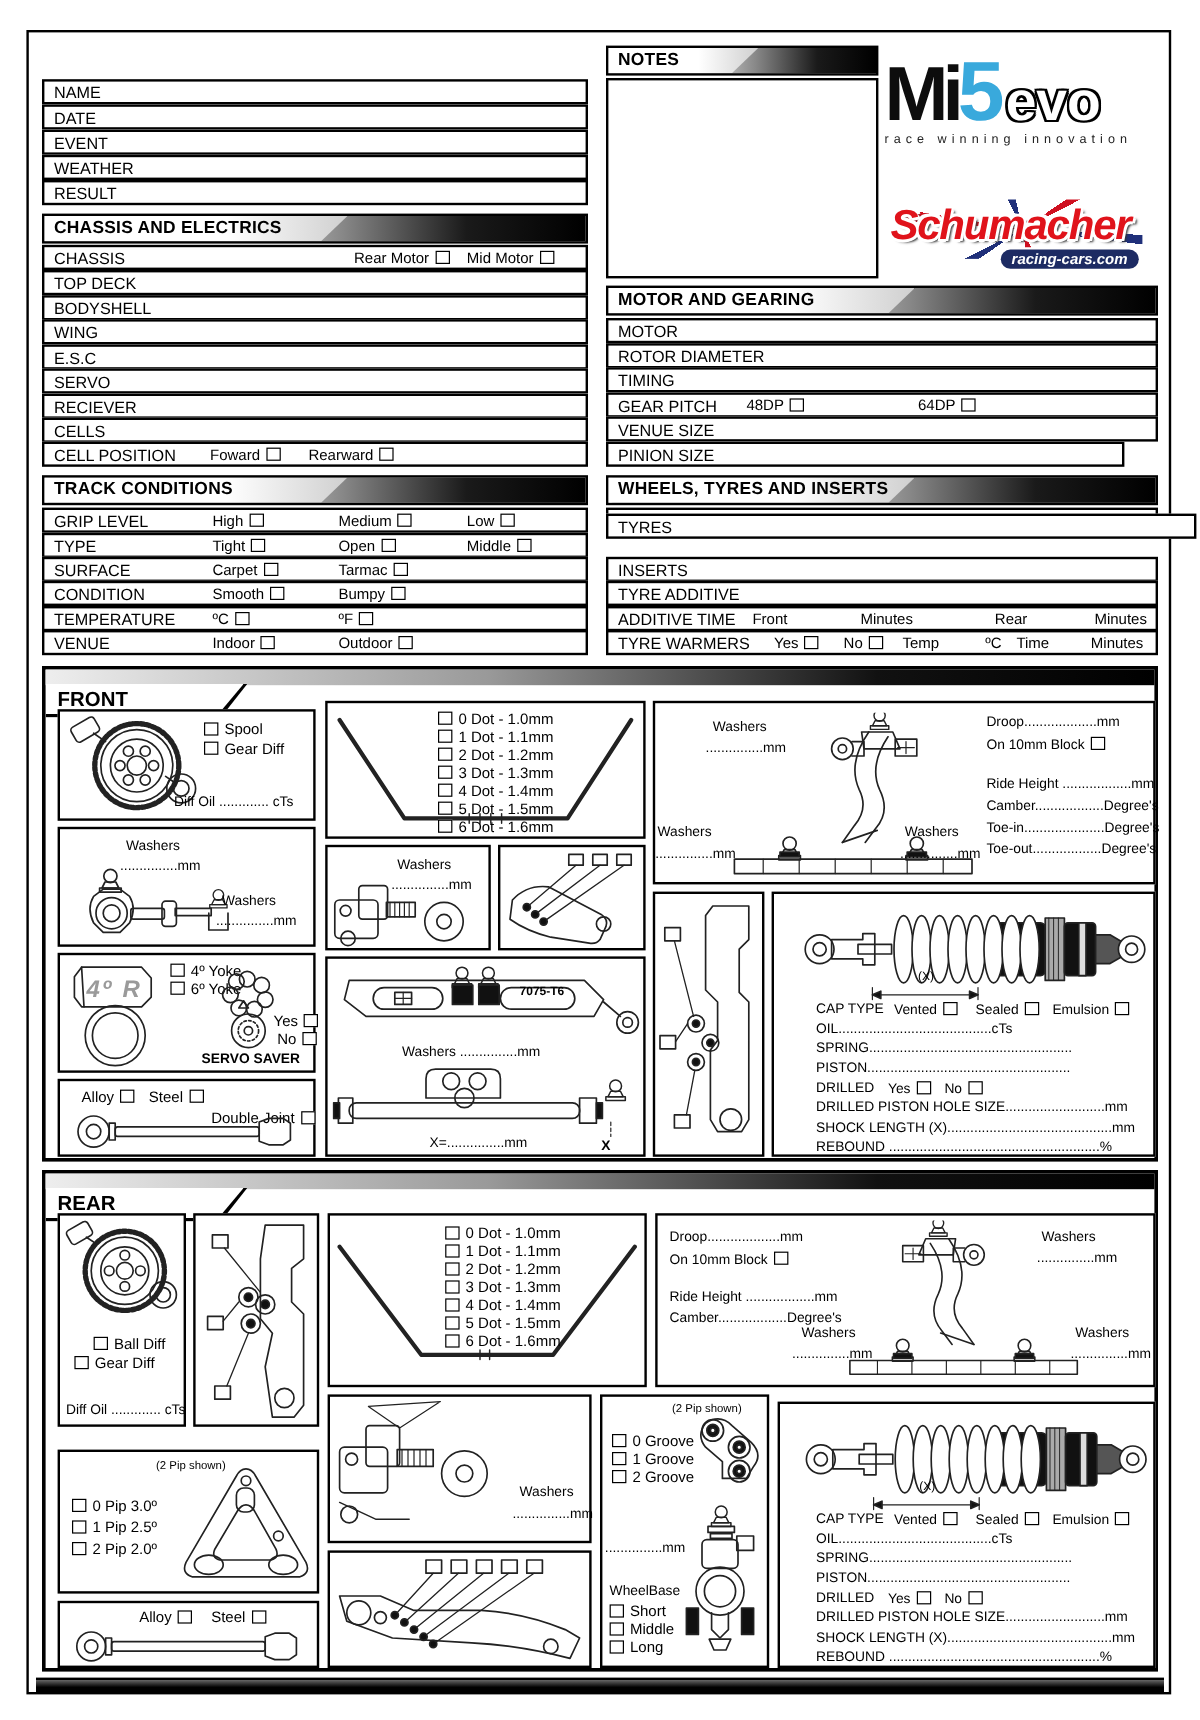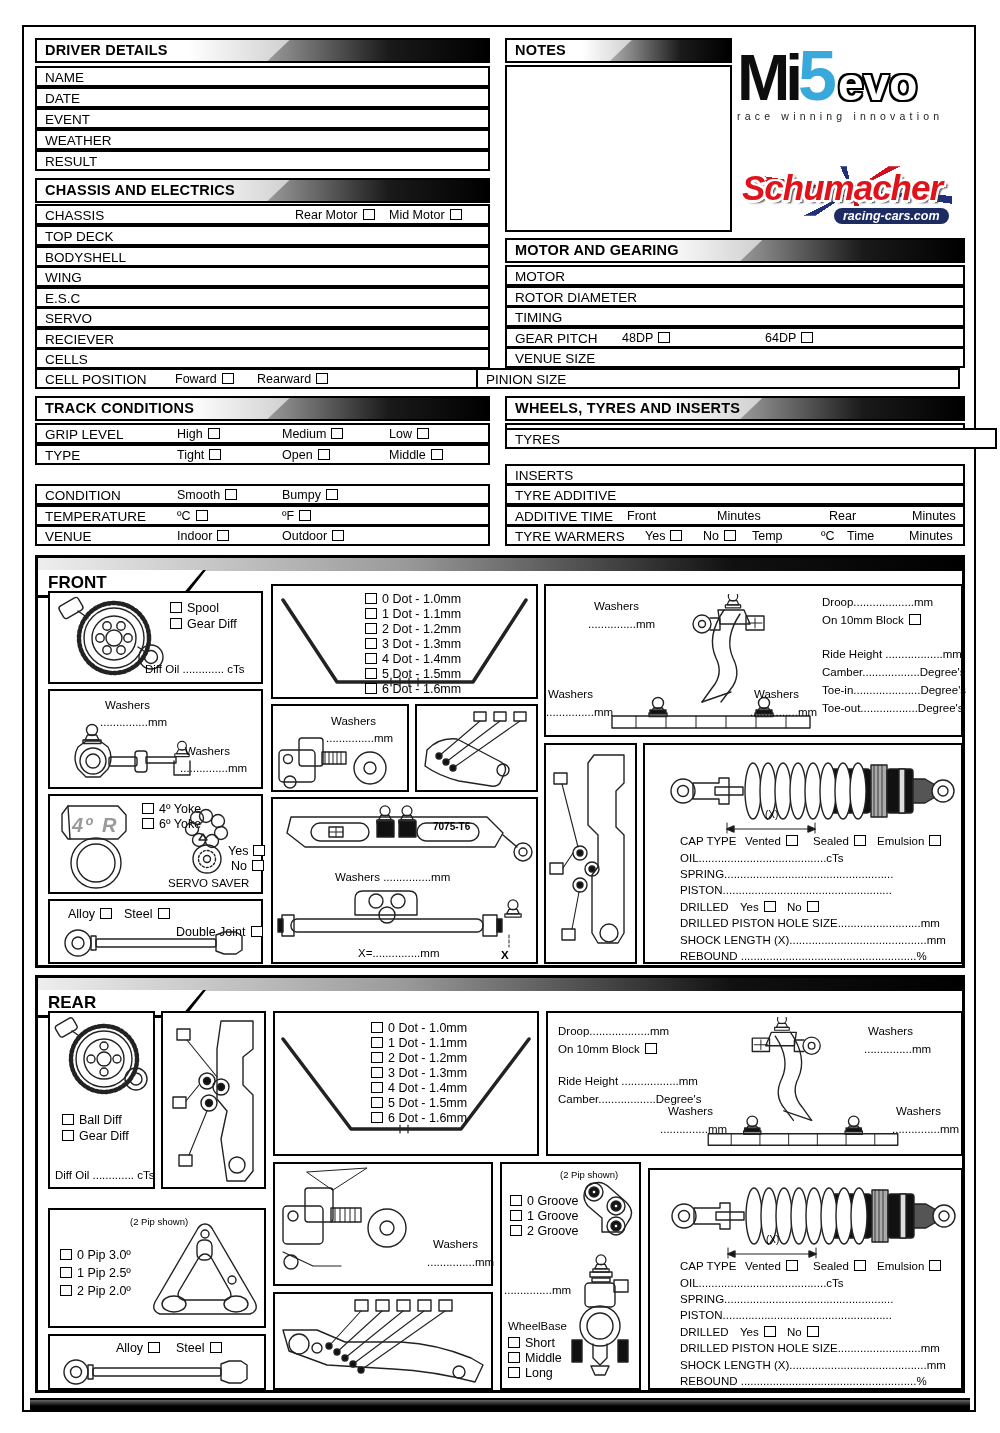--- a/index.html
+++ b/index.html
@@ -52,23 +52,20 @@
   <g id="stud">
           <circle cx="0" cy="-9" r="5.5"></circle>
           <path d="M-4.5 -4 h9 l2.5 5 h-14 z"></path>
           <rect x="-9" y="1" width="18" height="3.5"></rect>
         </g>
 </defs>
     </svg>
 
 <div class="frame"></div>
 
-<div class="hdr" style="left:35px;top:38px;width:455px">
-      <span>DRIVER DETAILS</span>
-    </div>
 <div class="row" style="left:35px;top:66px;width:455px">
       <span class="lab">NAME</span>
     </div>
 <div class="row" style="left:35px;top:87px;width:455px">
       <span class="lab">DATE</span>
     </div>
 <div class="row" style="left:35px;top:108px;width:455px">
       <span class="lab">EVENT</span>
     </div>
 <div class="row" style="left:35px;top:129px;width:455px">
@@ -142,38 +139,43 @@
       <span class="lab">TIMING</span>
     </div>
 <div class="row" style="left:505px;top:327px;width:460px">
   <span class="lab">GEAR PITCH</span>
   <span class="opt" style="left:115px"><span>48DP</span><span class="cb"></span></span>
   <span class="opt" style="left:258px"><span>64DP</span><span class="cb"></span></span>
 </div>
 <div class="row" style="left:505px;top:347px;width:460px">
       <span class="lab">VENUE SIZE</span>
     </div>
-<div class="row" style="left:476px;top:368px;width:484px">
+<div class="row" style="left:505px;top:368px;width:432px">
       <span class="lab">PINION SIZE</span>
     </div>
 
 <div class="hdr" style="left:35px;top:396px;width:455px">
       <span>TRACK CONDITIONS</span>
     </div>
 <div class="row" style="left:35px;top:423px;width:455px">
   <span class="lab">GRIP LEVEL</span>
   <span class="opt" style="left:140px"><span>High</span><span class="cb"></span></span>
   <span class="opt" style="left:245px"><span>Medium</span><span class="cb"></span></span>
   <span class="opt" style="left:352px"><span>Low</span><span class="cb"></span></span>
 </div>
 <div class="row" style="left:35px;top:444px;width:455px">
   <span class="lab">TYPE</span>
   <span class="opt" style="left:140px"><span>Tight</span><span class="cb"></span></span>
   <span class="opt" style="left:245px"><span>Open</span><span class="cb"></span></span>
   <span class="opt" style="left:352px"><span>Middle</span><span class="cb"></span></span>
+</div>
+<div class="row" style="left:35px;top:464px;width:455px">
+  <span class="lab">SURFACE</span>
+  <span class="opt" style="left:140px"><span>Carpet</span><span class="cb"></span></span>
+  <span class="opt" style="left:245px"><span>Tarmac</span><span class="cb"></span></span>
 </div>
 <div class="row" style="left:35px;top:484px;width:455px">
   <span class="lab">CONDITION</span>
   <span class="opt" style="left:140px"><span>Smooth</span><span class="cb"></span></span>
   <span class="opt" style="left:245px"><span>Bumpy</span><span class="cb"></span></span>
 </div>
 <div class="row" style="left:35px;top:505px;width:455px">
   <span class="lab">TEMPERATURE</span>
   <span class="opt" style="left:140px"><span>ºC</span><span class="cb"></span></span>
   <span class="opt" style="left:245px"><span>ºF</span><span class="cb"></span></span>
@@ -283,21 +285,21 @@
           <circle cx="23" cy="34" r="6.5"></circle>
           <circle cx="16" cy="23" r="6.5"></circle>
           <circle cx="21" cy="12" r="6.5"></circle>
       <path d="M27 28 l4 6 h-8 z"></path>
       <circle cx="31" cy="53" r="14"></circle>
           <circle cx="31" cy="53" r="8.5" stroke-dasharray="2 2"></circle>
           <circle cx="31" cy="53" r="3.5"></circle>
     </svg>
     <span class="opt" style="left:178px;top:48px"><span>Yes</span><span class="cb"></span></span>
     <span class="opt" style="left:181px;top:63px"><span>No</span><span class="cb"></span></span>
-    <span class="t" style="left:118px;top:81px;font-weight:normal">SERVO SAVER</span>
+    <span class="t" style="left:118px;top:81px;font-weight:bold">SERVO SAVER</span>
   </div>
 
   <div class="b" style="left:10px;top:341px;width:215px;height:65px">
     <span class="opt" style="left:18px;top:6px"><span>Alloy</span><span class="cb"></span></span>
     <span class="opt" style="left:74px;top:6px"><span>Steel</span><span class="cb"></span></span>
     <span class="opt" style="left:126px;top:24px"><span>Double Joint</span><span class="cb"></span></span>
     <svg class="diag" style="left:8px;top:24px" width="196" height="36" viewBox="0 0 196 36">
       <circle cx="20" cy="18" r="13"></circle>
           <circle cx="20" cy="18" r="6"></circle>
       <rect x="33" y="11" width="5" height="14"></rect>
@@ -492,21 +494,21 @@
           <circle cx="52" cy="44" r="28"></circle>
           <circle cx="52" cy="44" r="20"></circle>
       <circle cx="65" cy="44" r="4"></circle>
           <circle cx="52" cy="57" r="4"></circle>
           <circle cx="39" cy="44" r="4"></circle>
           <circle cx="52" cy="31" r="4"></circle>
       <circle cx="52" cy="44" r="7"></circle>
           <circle cx="84" cy="64" r="11"></circle>
           <circle cx="84" cy="64" r="6"></circle>
     </svg>
-    <span class="opt pre" style="left:12px;top:100px"><span class="cb"></span><span>Ball Diff</span></span>
+    <span class="opt pre" style="left:28px;top:100px"><span class="cb"></span><span>Ball Diff</span></span>
     <span class="opt pre" style="left:12px;top:116px"><span class="cb"></span><span>Gear Diff</span></span>
     <span class="t" style="left:5px;top:156px">Diff Oil ............. cTs</span>
   </div>
 
   <div class="b" style="left:123px;top:33px;width:105px;height:178px">
     <svg class="diag" style="left:2px;top:2px" width="97" height="170" viewBox="0 0 97 170">
       <path d="M56 6 h32 v28 l-10 8 v28 l10 10 v76 l-8 10 h-18 l-6 -42 6 -28 -10 -12 v-50 z"></path>
       <circle cx="72" cy="150" r="8"></circle>
       <circle cx="42" cy="66" r="8"></circle>
           <circle cx="42" cy="66" r="3.5" fill="#111"></circle>

